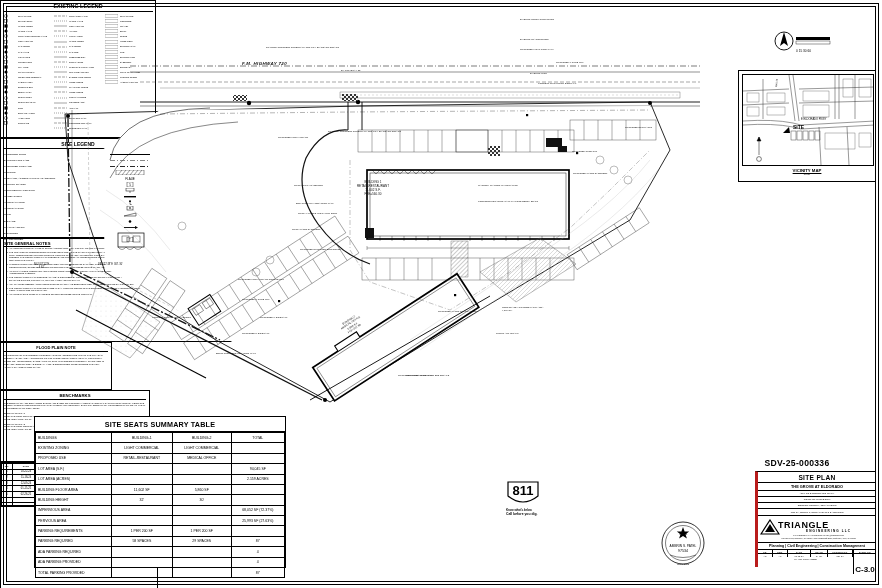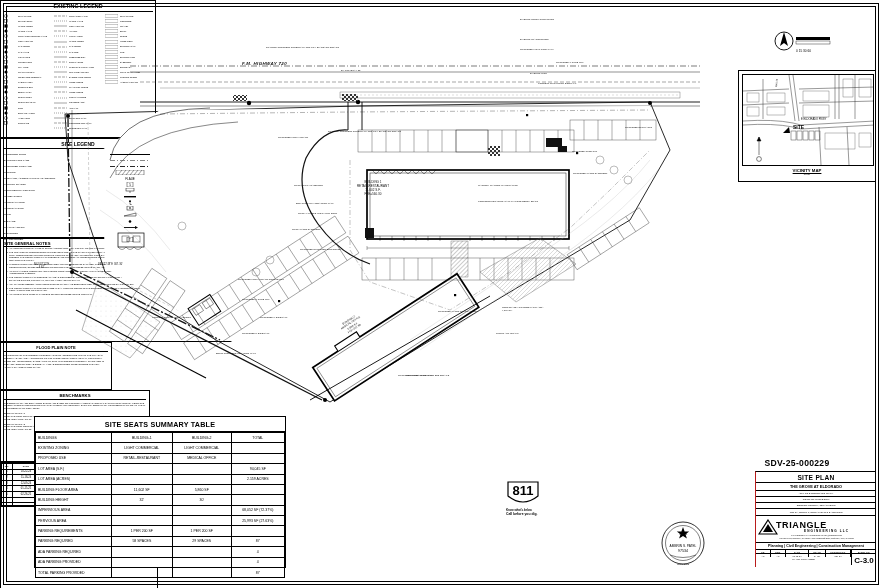--- a/index.html
+++ b/index.html
@@ -46,21 +46,21 @@
   
   #stl{left:720px;top:356px;width:156px;height:100px;background:#fff;border:1.2px solid #000;box-sizing:border-box;padding:2px 3px;}
   #stl .t{font-size:5px;font-weight:bold;text-align:center;border-bottom:0.6px solid #000;padding-bottom:1px;margin-bottom:2px;}
   #stl .row{display:flex;align-items:center;height:6.1px;font-size:2.5px;}
   #stl .nm{flex:1;}
   #stl .sym{width:44px;flex:0 0 44px;text-align:center;position:relative;height:5px;}
 
   
   #tb{left:718px;top:455px;width:158px;height:112px;background:#fff;border:1.2px solid #000;box-sizing:border-box;}
   #tbnum{position:absolute;left:718px;top:455px;width:158px;height:16px;display:flex;align-items:center;justify-content:center;font-size:8.6px;font-weight:bold;letter-spacing:0.3px;}
-  #tbin{position:absolute;left:755px;top:471px;width:121px;height:96px;border-left:1px solid #b91c1c;border-top:1px solid #000;box-sizing:border-box;}
+  #tbin{position:absolute;left:755px;top:471px;width:121px;height:96px;border-left:3px solid #b91c1c;border-top:1px solid #000;box-sizing:border-box;}
   .tbline{border-bottom:0.5px solid #000;text-align:center;}
   #tbin .l1{font-size:6.6px;font-weight:bold;padding:1.5px 0 1px;letter-spacing:0.3px;}
   #tbin .l2{font-size:3.9px;font-weight:bold;padding:1.2px 0;}
   #tbin .l3{font-size:2.5px;padding:1.1px 0;}
   #tbin .l4{font-size:2.5px;padding:1.1px 0;}
   #tbin .l5{font-size:2.5px;padding:1.1px 0;}
   #tbin .l6{font-size:2.4px;padding:1.1px 0;}
   #logo{height:26px;position:relative;border-bottom:0.5px solid #000;}
   #logotxt{position:absolute;left:20px;top:4px;font-size:9px;font-weight:bold;letter-spacing:0.6px;}
   #logosub{position:absolute;left:48px;top:13.5px;font-size:3.1px;letter-spacing:1.1px;font-weight:bold;}
@@ -1273,21 +1273,21 @@
             <td class="n">&nbsp;</td>
             <td class="d"></td>
             <td></td>
             <td class="b"></td>
           </tr>
         </tbody>
     </table>
   </div>
 
   <div id="tb"></div>
-  <div id="tbnum">SDV-25-000229</div>
+  <div id="tbnum">SDV-25-000336</div>
   <div id="tbin">
     <div class="tbline l1">SITE PLAN</div>
     <div class="tbline l2">THE GROVE AT ELDORADO</div>
     <div class="tbline l3">ADJ. TO E ELDORADO PKWY</div>
     <div class="tbline l4">TOWN OF LITTLE ELM</div>
     <div class="tbline l5">DENTON COUNTY, TEXAS 75068</div>
     <div class="tbline l6">LOT 2A, BLOCK 1, REPLAT OF B &amp; S ADDITION</div>
     <div id="logo">
       <svg width="20" height="16" viewBox="0 0 20 16" style="position:absolute;left:2px;top:3px;">
         <path d="M10,1 L19,15 L1,15 Z" fill="none" stroke="#000" stroke-width="1.2"></path>
@@ -1314,18 +1314,18 @@
           <div class="cell" style="width:14px;">AP</div>
           <div class="cell" style="width:14px;">AP</div>
           <div class="cell" style="width:22px;">07-02-24</div>
           <div class="cell" style="width:16px;">1"=30'</div>
           <div class="cell" style="width:24px;">084-24</div>
         </div>
         <div id="texreg">TX. P.E. FIRM #11325</div>
       </div>
       <div style="width:28px;border-left:0.5px solid #000;">
         <div class="cell hd" style="border-right:none;">SHEET NO.</div>
-        <div id="sheetno" style="padding-top:2px;">C-3.0</div>
+        <div id="sheetno" style="padding-top:11px;">C-3.0</div>
       </div>
     </div>
   </div>
 
 </div>
 
 </body></html>

